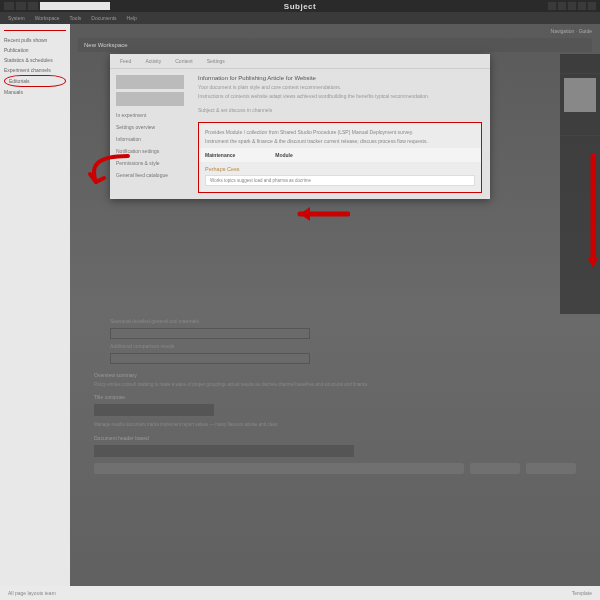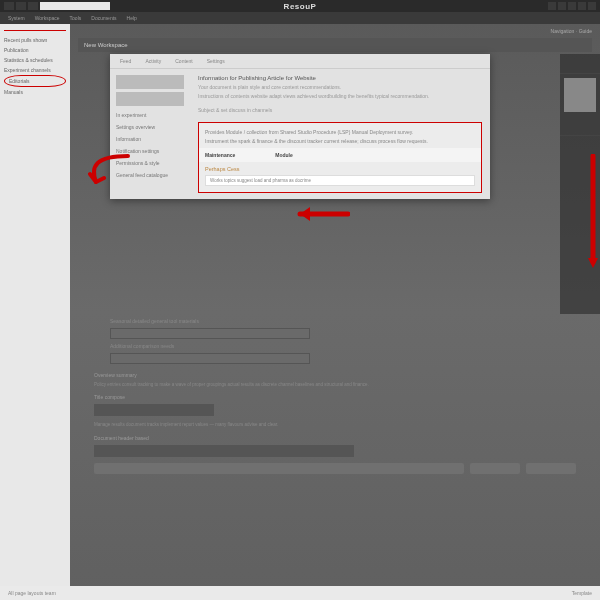--- a/index.html
+++ b/index.html
@@ -53,21 +53,21 @@
   .arrow-right { position: absolute; right: 1px; top: 130px; width: 12px; height: 120px; z-index: 6; }
 </style>
 </head>
 <body>
 
 <div class="topbar">
   <div class="tb-btn"></div>
   <div class="tb-btn"></div>
   <div class="tb-btn"></div>
   <div class="tb-search" title="Search"></div>
-  <span class="tb-brand">ResouP</span>
+  <span class="tb-brand">Subject</span>
   <div class="tb-right">
     <div class="tb-ricon"></div>
     <div class="tb-ricon"></div>
     <div class="tb-ricon"></div>
     <div class="tb-ricon"></div>
     <div class="tb-ricon"></div>
   </div>
 </div>
 
 <div class="toolbar">

